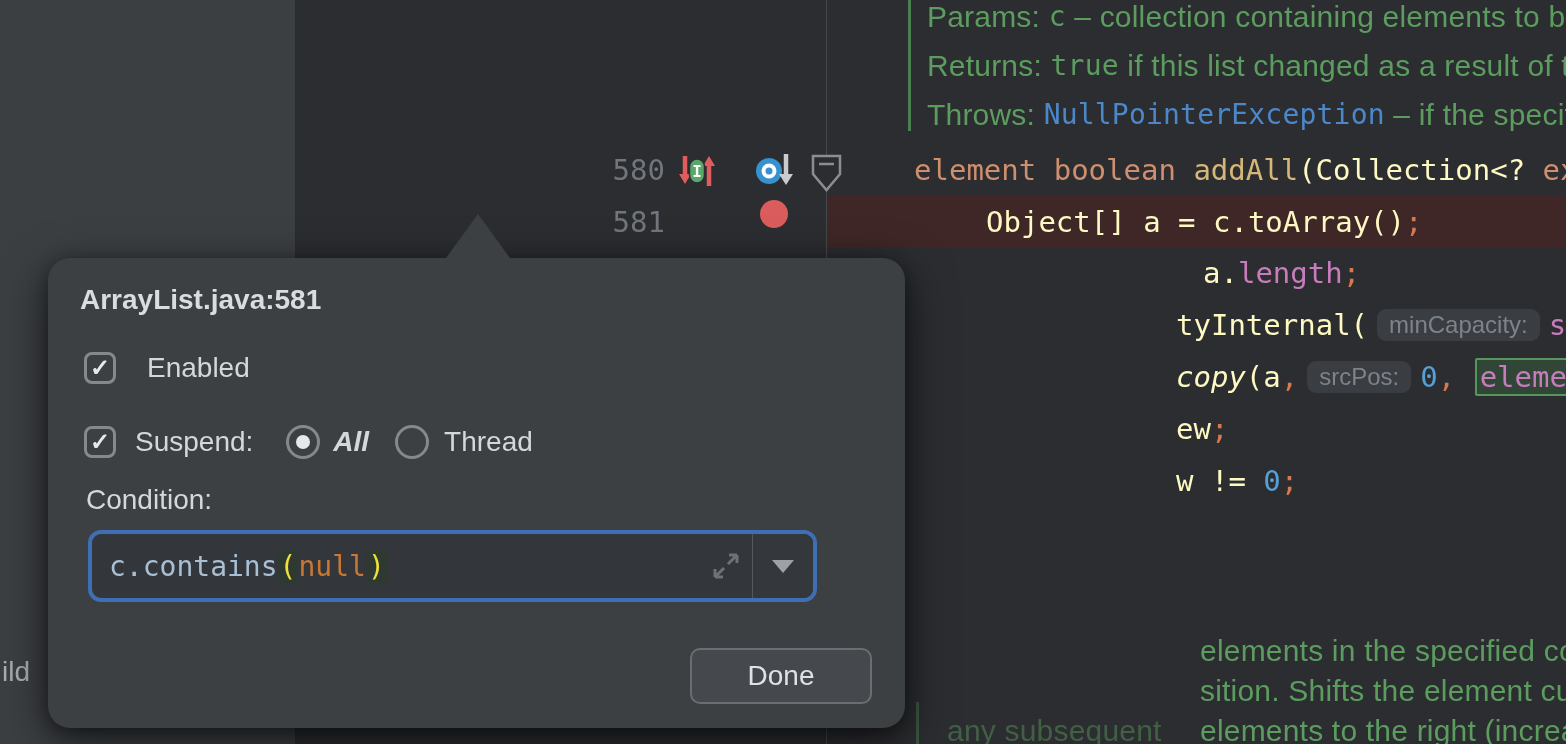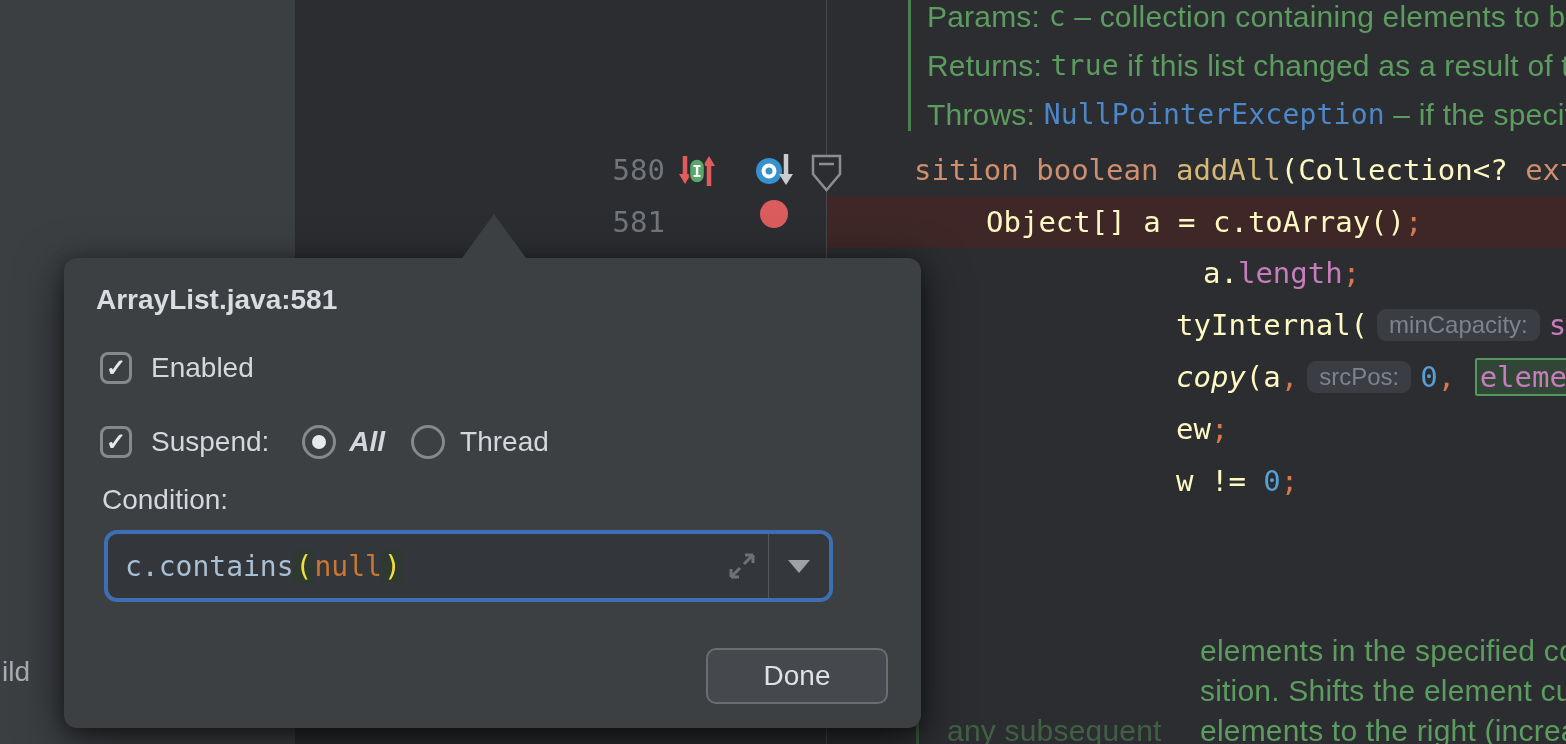--- a/index.html
+++ b/index.html
@@ -35,21 +35,21 @@
   .num{color:#56A0D6}
   .it{font-style:italic}
   .pill{font:24px "Liberation Sans",sans-serif;color:#7E838B;background:#3A3D41;border-radius:9px;
         padding:4px 12px;margin:0 9px;display:inline-block;line-height:1;}
   .match{background:rgba(78,158,83,.22);border:2px solid #57965C;padding:0 3px;margin:0 2px;border-radius:2px;}
   
   .gicon{position:absolute;z-index:2;}
   #breakpoint-dot{position:absolute;left:465px;top:200px;width:28px;height:28px;border-radius:50%;
                   background:#DB5C5C;z-index:3;}
   
-  #popup{position:absolute;left:64px;top:258px;width:857px;height:470px;background:#3C4043;border-radius:13px;
+  #popup{position:absolute;left:48px;top:258px;width:857px;height:470px;background:#3C4043;border-radius:22px;
          box-shadow:0 14px 48px rgba(0,0,0,.55),0 4px 18px rgba(0,0,0,.4);z-index:10;color:#D4D7DB;}
   #popup:before{content:"";position:absolute;left:398px;top:-44px;width:0;height:0;
                 border-left:32px solid transparent;border-right:32px solid transparent;
                 border-bottom:44px solid #3C4043;}
   #popup-title{position:absolute;left:32px;top:284px;font-size:28px;font-weight:bold;color:#D9DCE0;}
   #popup-title{top:26px;}
   .prow{position:absolute;display:flex;align-items:center;}
   .checkbox{width:32px;height:32px;border:3px solid #85898C;border-radius:8px;box-sizing:border-box;
             display:flex;align-items:center;justify-content:center;}
   .checkbox:after{content:"✓";font-size:24px;font-weight:bold;color:#E6E8EB;line-height:1;}
@@ -111,38 +111,38 @@
       <polygon points="3,3 30,3 30,21 16.5,37 3,21" fill="#2B2D30" stroke="#8A8E92" stroke-width="2.5"></polygon>
       <line x1="9" y1="11" x2="24" y2="11" stroke="#8A8E92" stroke-width="2.5"></line>
     </svg>
 
     <div id="breakpoint-dot"></div>
 
     <div>
         <div class="line docline" style="left: 632px; top: -8px;"><span class="doc">Params: </span><span class="doc mono">c</span><span class="doc"> – collection containing elements to be added to t</span></div>
         <div class="line docline" style="left: 632px; top: 41px;"><span class="doc">Returns: </span><span class="doc mono">true</span><span class="doc"> if this list changed as a result of the call</span></div>
         <div class="line docline" style="left: 632px; top: 90px;"><span class="doc">Throws: </span><span class="npe mono">NullPointerException</span><span class="doc"> – if the specified collectio</span></div>
-        <div class="line code" style="left: 619px; top: 144px;"><span class="kw">sition</span><span class="txt"> </span><span class="kw">boolean</span><span class="txt"> </span><span class="fn">addAll</span><span class="txt">(Collection&lt;? </span><span class="kw">extends</span></div>
+        <div class="line code" style="left: 619px; top: 144px;"><span class="kw">element</span><span class="txt"> </span><span class="kw">boolean</span><span class="txt"> </span><span class="fn">addAll</span><span class="txt">(Collection&lt;? </span><span class="kw">extends</span></div>
         <div class="line code" style="left: 691px; top: 196px;"><span class="txt">Object[] a = c.toArray()</span><span class="pu">;</span></div>
         <div class="line code" style="left: 908px; top: 247px;"><span class="txt">a.</span><span class="fld">length</span><span class="pu">;</span></div>
         <div class="line code" style="left: 881px; top: 299px;"><span class="txt">tyInternal(</span><span class="pill">minCapacity:</span><span class="fld">size</span></div>
         <div class="line code" style="left: 881px; top: 351px;"><span class="txt it">copy</span><span class="txt">(a</span><span class="pu">,</span><span class="pill">srcPos:</span><span class="num">0</span><span class="pu">,</span><span class="txt"> </span><span class="fld match">elementData</span></div>
         <div class="line code" style="left: 881px; top: 403px;"><span class="txt">ew</span><span class="pu">;</span></div>
         <div class="line code" style="left: 881px; top: 455px;"><span class="txt">w != </span><span class="num">0</span><span class="pu">;</span></div>
         <div class="line docline2" style="left: 905px; top: 631px;"><span class="doc">elements in the specified collection into thi</span></div>
         <div class="line docline2" style="left: 905px; top: 671px;"><span class="doc">sition. Shifts the element currently at that p</span></div>
         <div class="line docline2" style="left: 652px; top: 711px;"><span class="docdim">any subsequent</span></div>
         <div class="line docline2" style="left: 905px; top: 711px;"><span class="doc">elements to the right (increases their indice</span></div>
       </div>
   </div>
 
   <div id="popup">
     <div id="popup-title">ArrayList.java:581</div>
 
-    <div class="prow" style="left:36px;top:352px;top:94px;">
+    <div class="prow" style="left:36px;top:352px;top:94px;gap:12px;">
       <div class="checkbox"></div>
       <span class="plabel" style="margin-left:19px;">Enabled</span>
     </div>
 
     <div class="prow" style="left:36px;top:167px;">
       <div class="checkbox"></div>
       <span class="plabel" style="margin-left:19px;">Suspend:</span>
       <div class="radio sel" style="margin-left:33px;"></div>
       <span class="plabel bold" style="margin-left:13px;font-style:italic;">All</span>
       <div class="radio" style="margin-left:26px;"></div>

